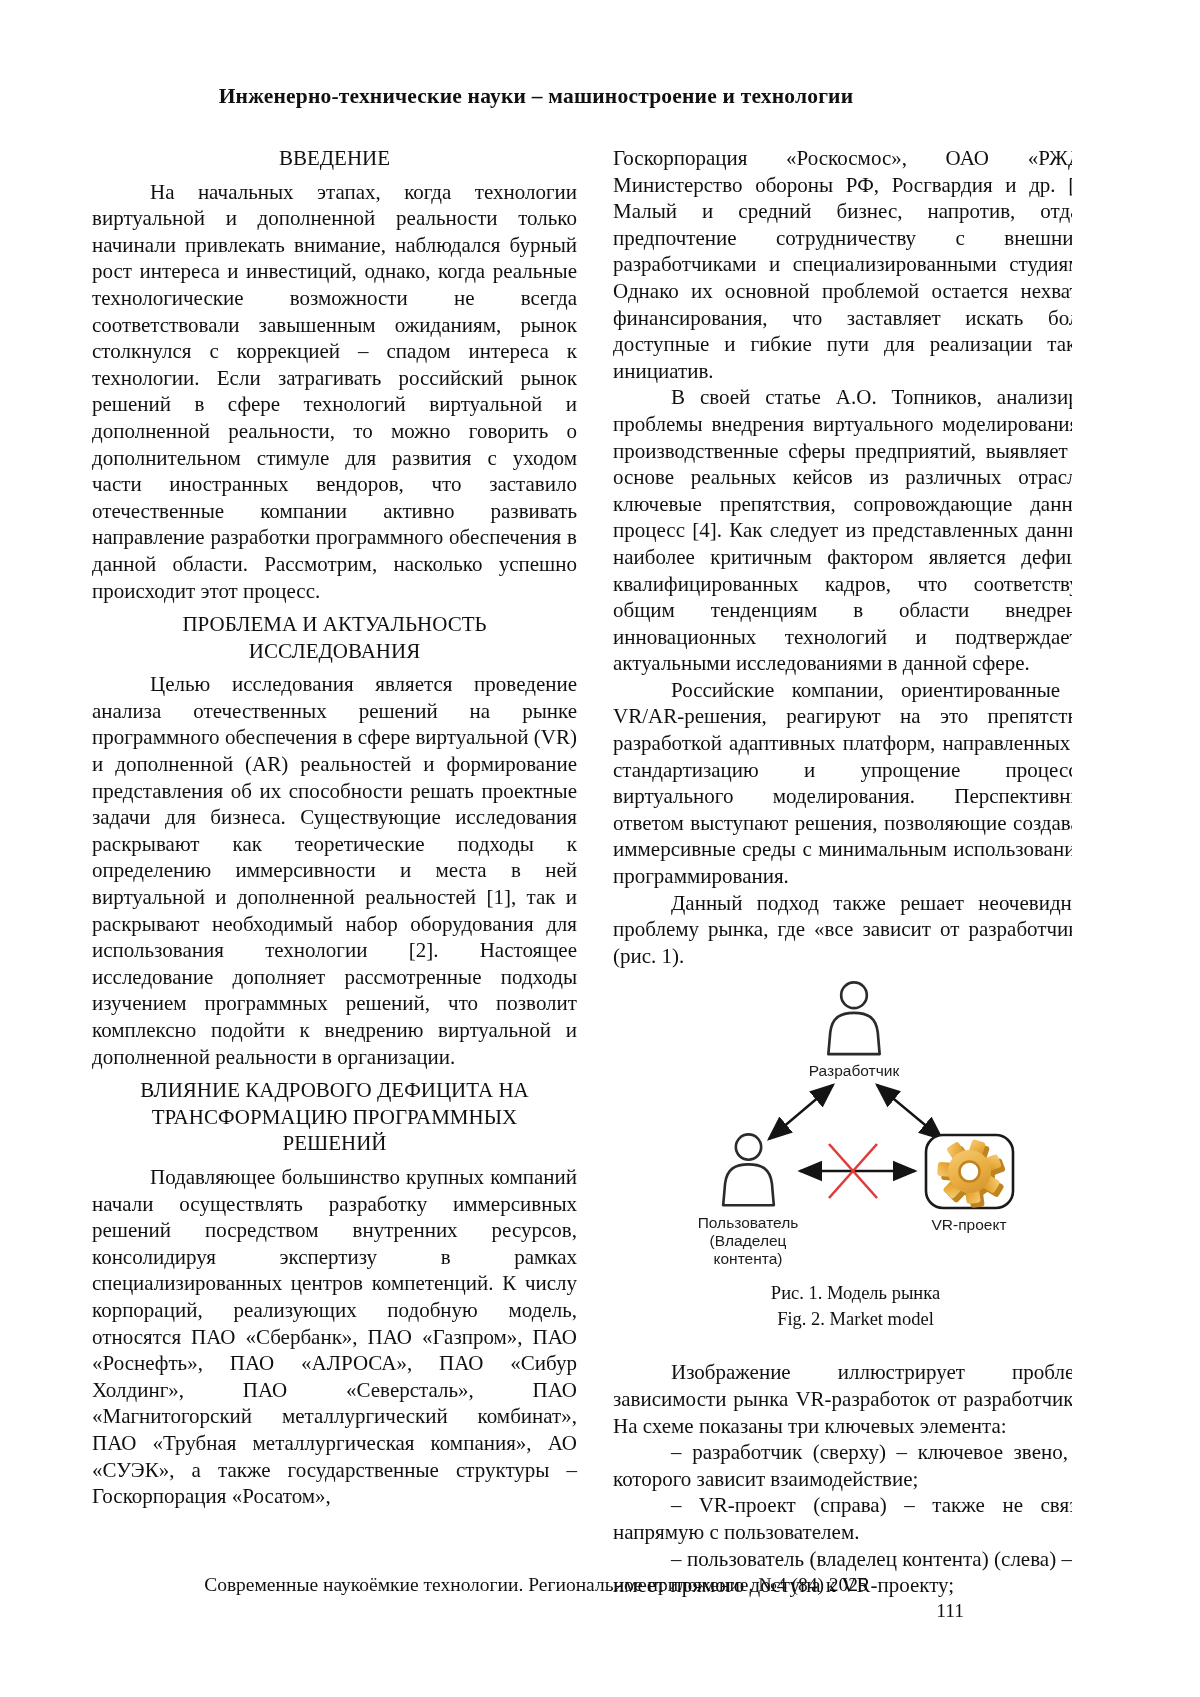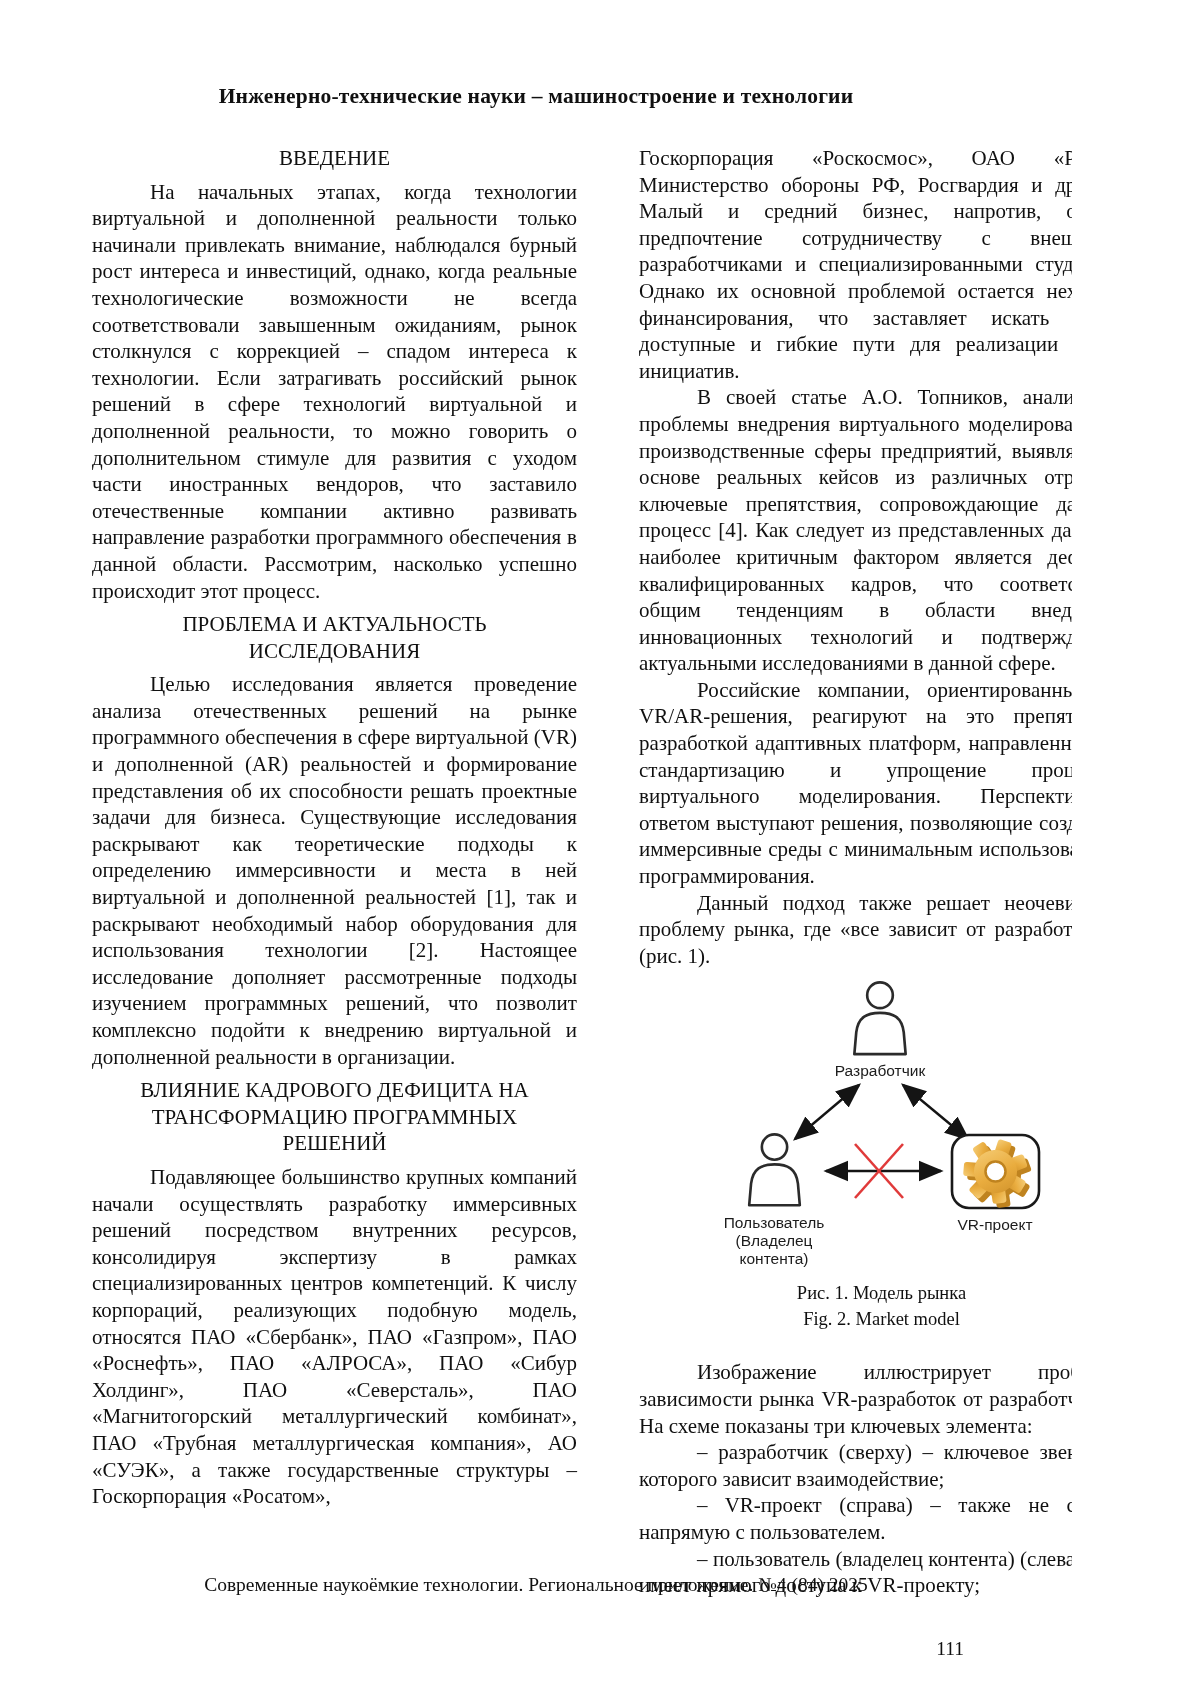--- a/index.html
+++ b/index.html
@@ -13,21 +13,21 @@
   }
   .hdr {
     padding-top:84px;
     text-align:center;
     font-weight:bold;
     font-size:21.5px;
     letter-spacing:0.2px;
   }
   .columns {
     display:flex;
-    gap:62px;
+    gap:36px;
     padding:0 92px;
     margin-top:36px;
   }
   .col {
     flex:0 0 485px;
     width:485px;
     font-size:21px;
     line-height:26.6px;
     text-align:justify;
   }
@@ -61,21 +61,21 @@
   }
   .after-fig { margin-top:28px !important; }
   .footer-line {
     position:absolute;
     top:1574px; left:0; right:0;
     text-align:center;
     font-size:19.5px;
   }
   .page-num {
     position:absolute;
-    top:1638px;
+    top:1600px;
     right:108px;
     font-size:19.5px;
   }
 </style>
 </head>
 <body>
 
 <div class="page">
 
   <div class="hdr">Инженерно-технические науки – машиностроение и технологии</div>

